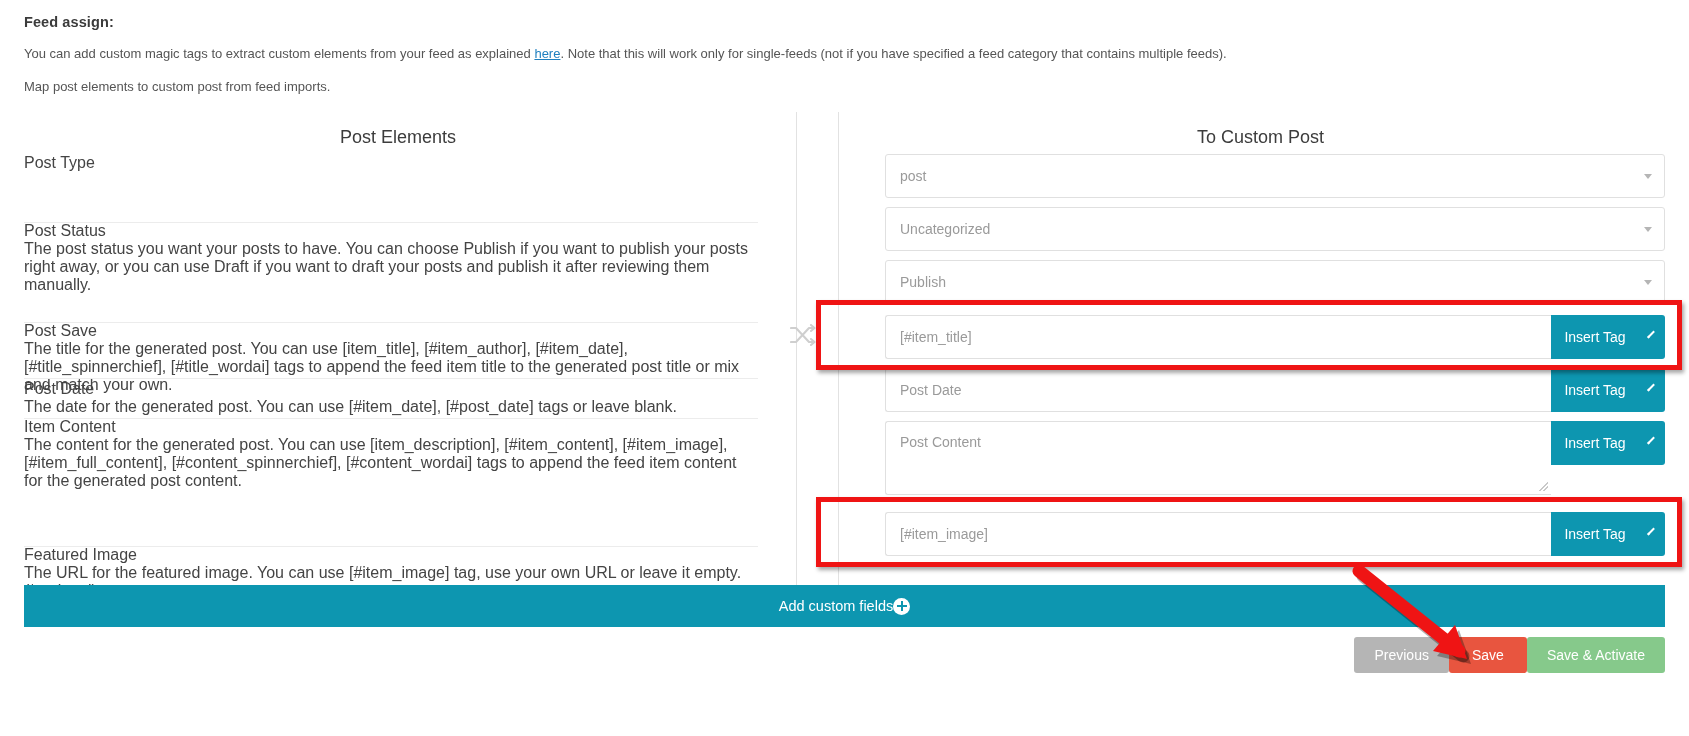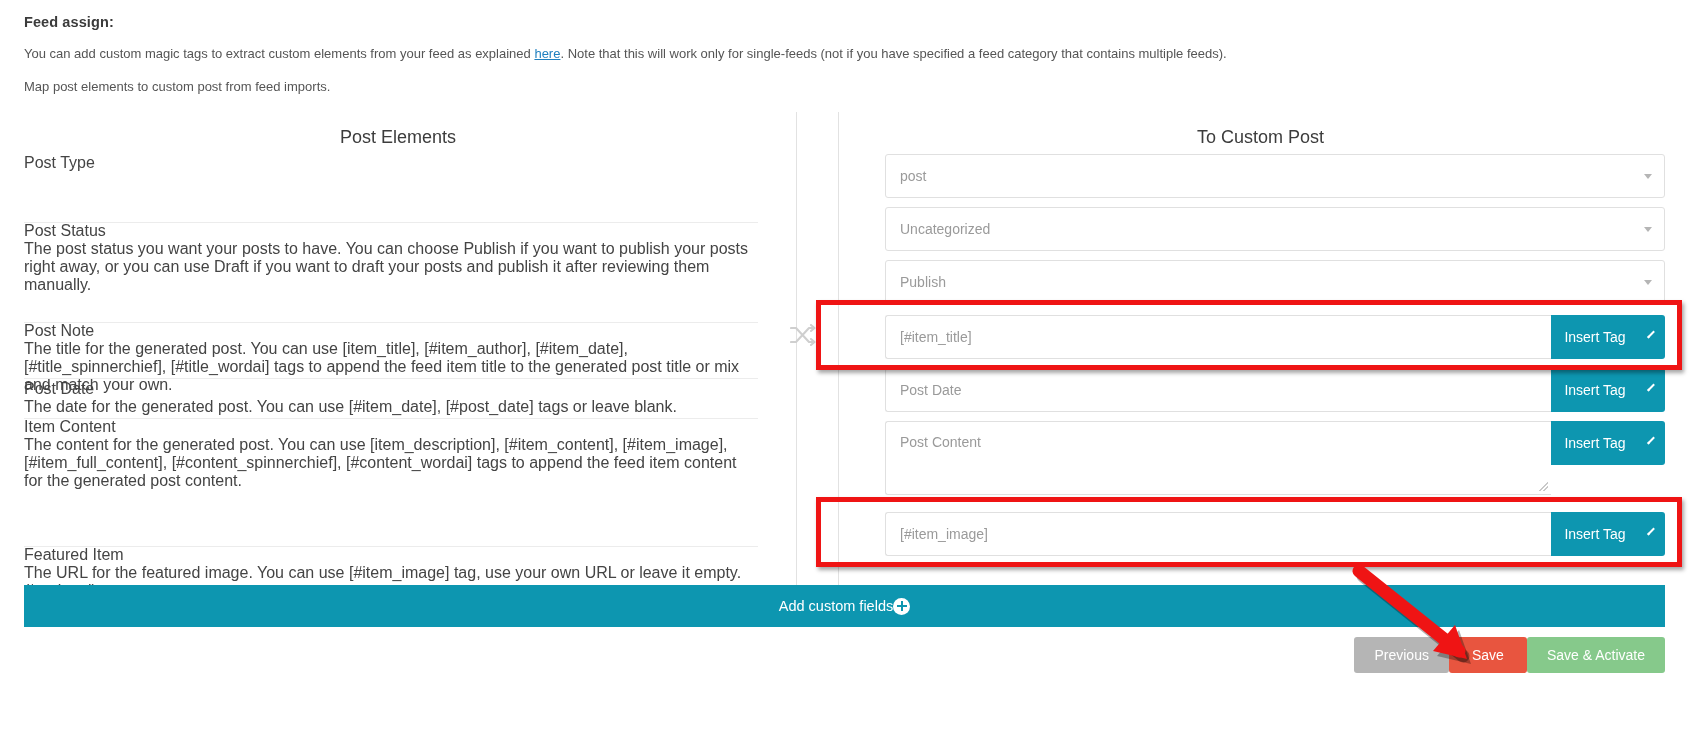--- a/index.html
+++ b/index.html
@@ -178,39 +178,39 @@
       </div>
       <div class="hsep" style="top:110px;"></div>
 
       <div class="lrow lr-status">
         <div class="ttl">Post Status</div>
         <div class="dsc">The post status you want your posts to have. You can choose Publish if you want to publish your posts right away, or you can use Draft if you want to draft your posts and publish it after reviewing them manually.</div>
       </div>
       <div class="hsep" style="top:210px;"></div>
 
       <div class="lrow lr-title">
-        <div class="ttl">Post Note</div>
+        <div class="ttl">Post Save</div>
         <div class="dsc">The title for the generated post. You can use [item_title], [#item_author], [#item_date], [#title_spinnerchief], [#title_wordai] tags to append the feed item title to the generated post title or mix and match your own.</div>
       </div>
       <div class="hsep" style="top:266px;"></div>
 
       <div class="lrow lr-date">
         <div class="ttl">Post Date</div>
         <div class="dsc">The date for the generated post. You can use [#item_date], [#post_date] tags or leave blank.</div>
       </div>
       <div class="hsep" style="top:306px;"></div>
 
       <div class="lrow lr-content">
         <div class="ttl">Item Content</div>
         <div class="dsc">The content for the generated post. You can use [item_description], [#item_content], [#item_image], [#item_full_content], [#content_spinnerchief], [#content_wordai] tags to append the feed item content for the generated post content.</div>
       </div>
       <div class="hsep" style="top:434px;"></div>
 
       <div class="lrow lr-image">
-        <div class="ttl">Featured Item</div>
+        <div class="ttl">Featured Image</div>
         <div class="dsc">The URL for the featured image. You can use [#item_image] tag, use your own URL or leave it empty. (*optional)</div>
       </div>
     </div>
 
     <div class="col-mid">
       <div class="shuffle">
         <svg width="26" height="22" viewBox="0 0 26 22" fill="none" stroke="#cfcfcf" stroke-width="2.1" stroke-linecap="round" stroke-linejoin="round">
           <path d="M1 4 H6 L19 18 H24"></path>
           <path d="M1 18 H6 L19 4 H24"></path>
           <path d="M21 1 L24.5 4 L21 7"></path>

